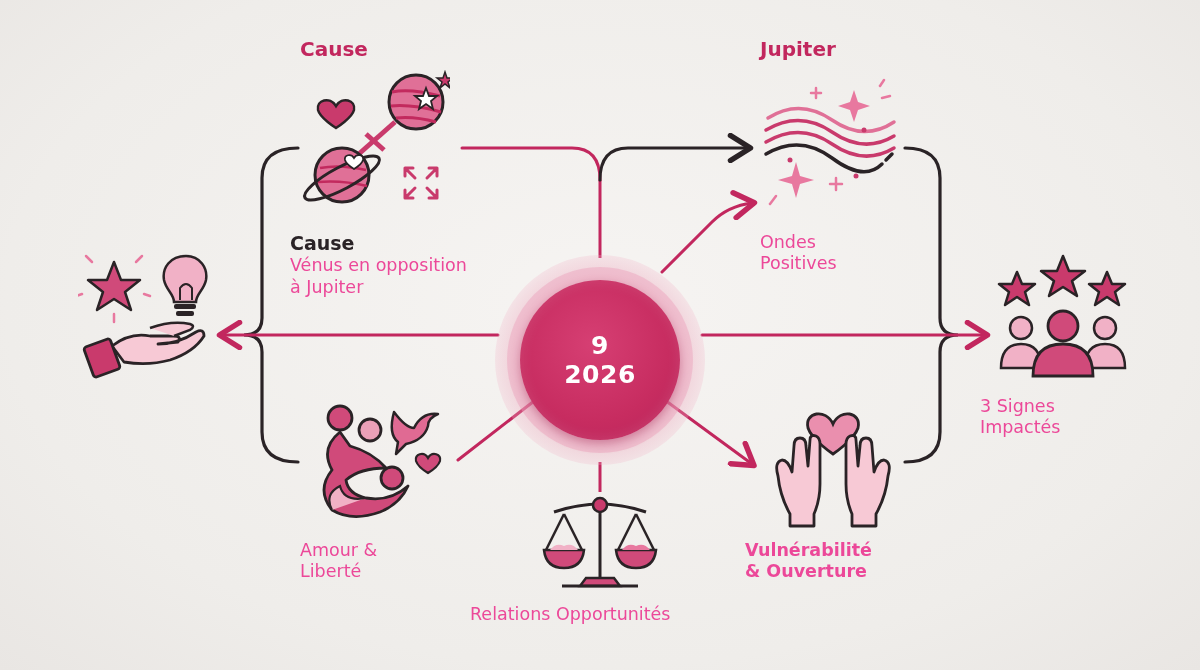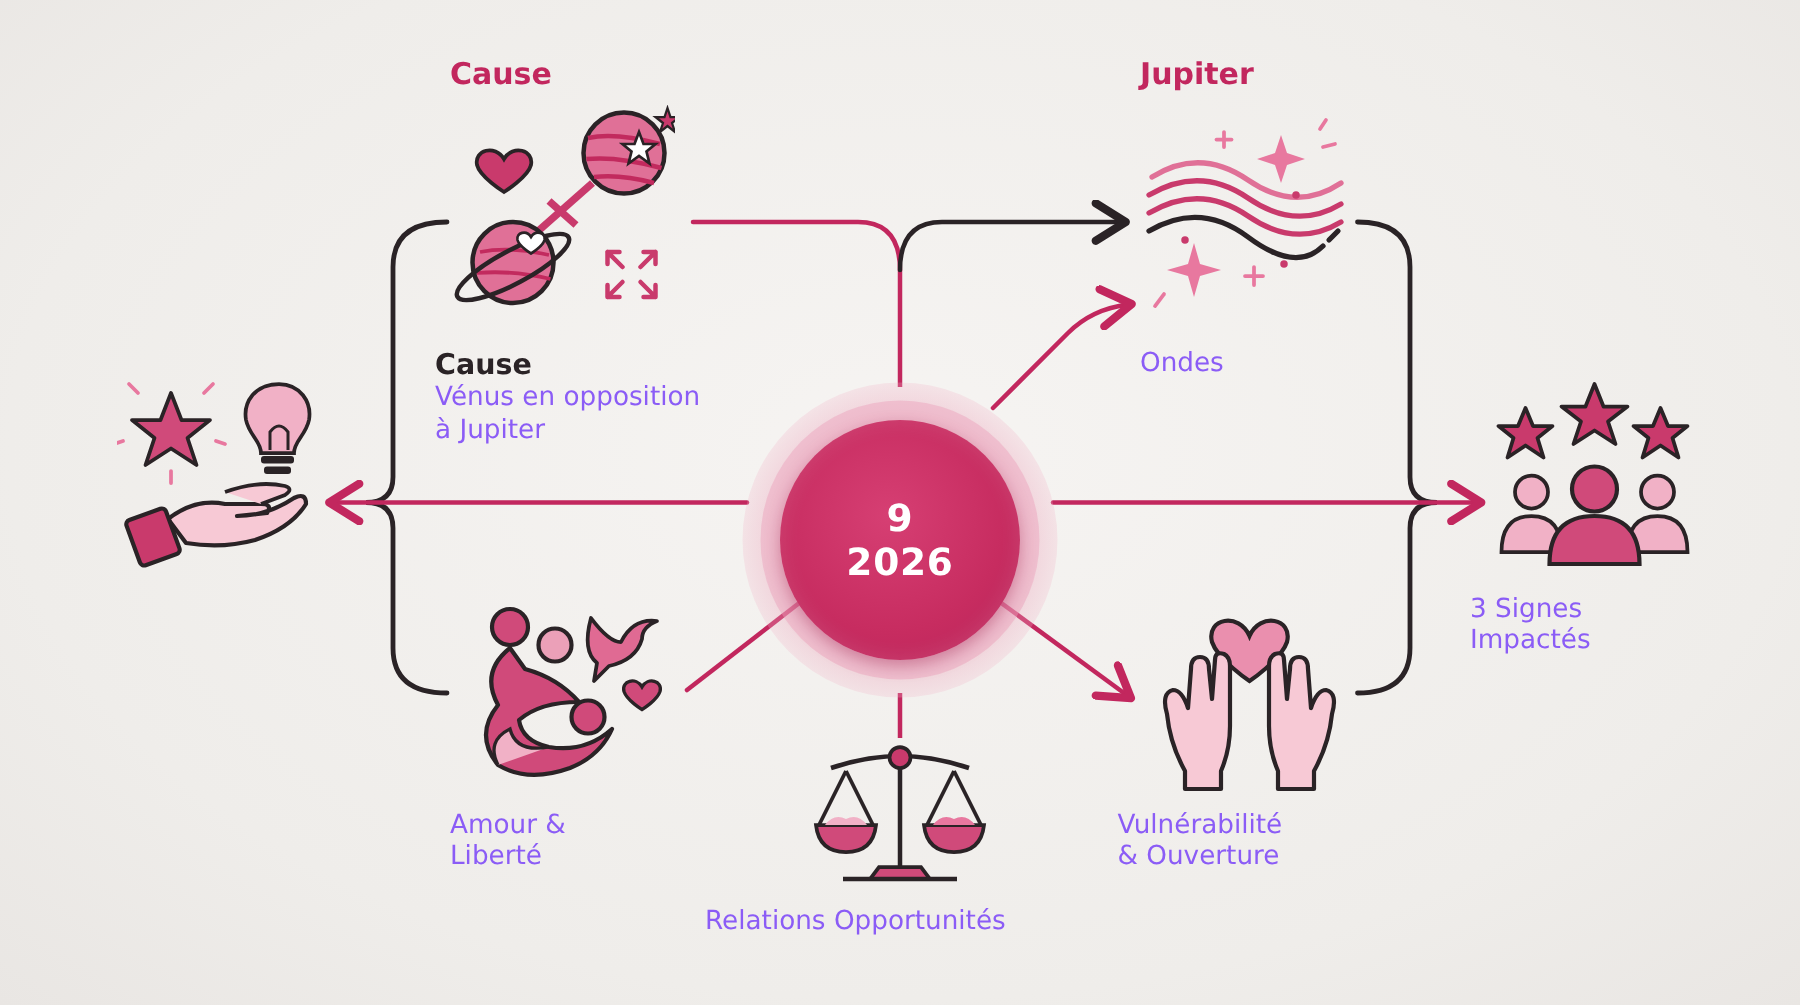--- a/index.html
+++ b/index.html
@@ -7,21 +7,21 @@
     width: 1200px; height: 670px; overflow: hidden;
     background: radial-gradient(ellipse at 50% 45%, #f6f4f2 0%, #efedea 70%, #e9e6e3 100%);
     font-family: "DejaVu Sans", "Liberation Sans", sans-serif;
     position: relative;
     color: #2a2326;
   }
   .canvas { position: absolute; left: 0; top: 0; width: 1200px; height: 670px; }
   svg.connectors { position: absolute; left: 0; top: 0; }
   .label { position: absolute; text-align: left; line-height: 1.22; }
   .heading { color: #c2275e; font-weight: bold; font-size: 20px; }
-  .body-text { font-size: 17.5px; color: #8b5cf6; }
+  .body-text { font-size: 17.5px; color: #ec4899; }
   .sub-head { font-size: 19px; color: #2a2326; font-weight: 600; }
   .icon { position: absolute; }
   .center-wrap { position: absolute; left: 495px; top: 255px; width: 210px; height: 210px; }
   .center-halo {
     position: absolute; inset: 0; border-radius: 50%;
     background: radial-gradient(circle, rgba(214,70,120,0.35) 0%, rgba(232,140,170,0.35) 55%, rgba(245,200,214,0.25) 75%, rgba(245,220,228,0) 100%);
   }
   .center-ring {
     position: absolute; left: 12px; top: 12px; width: 186px; height: 186px; border-radius: 50%;
     background: rgba(236,160,186,0.45);
@@ -132,20 +132,21 @@
       <line x1="120" y1="8" x2="124" y2="2"></line>
         <line x1="122" y1="20" x2="130" y2="18"></line>
       <line x1="16" y1="118" x2="10" y2="126"></line>
     </g>
     <circle cx="104" cy="52" r="2.5" fill="#c93a6c"></circle>
     <circle cx="30" cy="82" r="2.5" fill="#c93a6c"></circle>
     <circle cx="96" cy="98" r="2.5" fill="#c93a6c"></circle>
   </svg>
   <div class="label" style="left:760px; top:232px; width:170px;">
     <div class="body-text">Ondes</div>
+    <div class="body-text">Positives</div>
   </div>
 
   <svg class="icon" style="left:78px; top:250px;" width="130" height="135" viewBox="0 0 130 135">
     <polygon points="36,12 43,30 62,30 47,42 53,60 36,49 19,60 25,42 10,30 29,30" fill="#d04a7a" stroke="#2a2326" stroke-width="2.5" stroke-linejoin="round"></polygon>
     <g stroke="#e8789f" stroke-width="2.5" stroke-linecap="round">
       <line x1="14" y1="12" x2="8" y2="6"></line>
         <line x1="58" y1="12" x2="64" y2="6"></line>
       <line x1="4" y1="44" x2="-2" y2="46"></line>
         <line x1="66" y1="44" x2="72" y2="46"></line>
       <line x1="36" y1="64" x2="36" y2="72"></line>
@@ -216,18 +217,18 @@
     <div class="body-text">Relations Opportunités</div>
   </div>
 
   <svg class="icon" style="left:768px; top:396px;" width="130" height="135" viewBox="0 0 130 135">
     <path d="M65,28 C58,12 36,16 40,32 C44,44 65,58 65,58 C65,58 86,44 90,32 C94,16 72,12 65,28 Z" fill="#ea8fae" stroke="#2a2326" stroke-width="2.8"></path>
 
     <path d="M10,80 Q6,66 14,64 Q20,64 24,76 L26,50 Q26,42 32,42 Q38,42 38,50 L40,70 L42,44 Q42,38 48,40 Q52,42 52,48 L52,88 Q52,104 46,118 L46,130 L22,130 L22,118 Q12,100 10,80 Z" fill="#f7c9d5" stroke="#2a2326" stroke-width="2.8" stroke-linejoin="round"></path>
 
     <path d="M120,80 Q124,66 116,64 Q110,64 106,76 L104,50 Q104,42 98,42 Q92,42 92,50 L90,70 L88,44 Q88,38 82,40 Q78,42 78,48 L78,88 Q78,104 84,118 L84,130 L108,130 L108,118 Q118,100 120,80 Z" fill="#f7c9d5" stroke="#2a2326" stroke-width="2.8" stroke-linejoin="round"></path>
   </svg>
-  <div class="label" style="left:745px; top:540px; width:170px;">
+  <div class="label" style="left:745px; top:540px; width:170px;font-weight:bold;">
     <div class="body-text">Vulnérabilité</div>
     <div class="body-text">&amp; Ouverture</div>
   </div>
 
 </div>
 
 </body></html>

